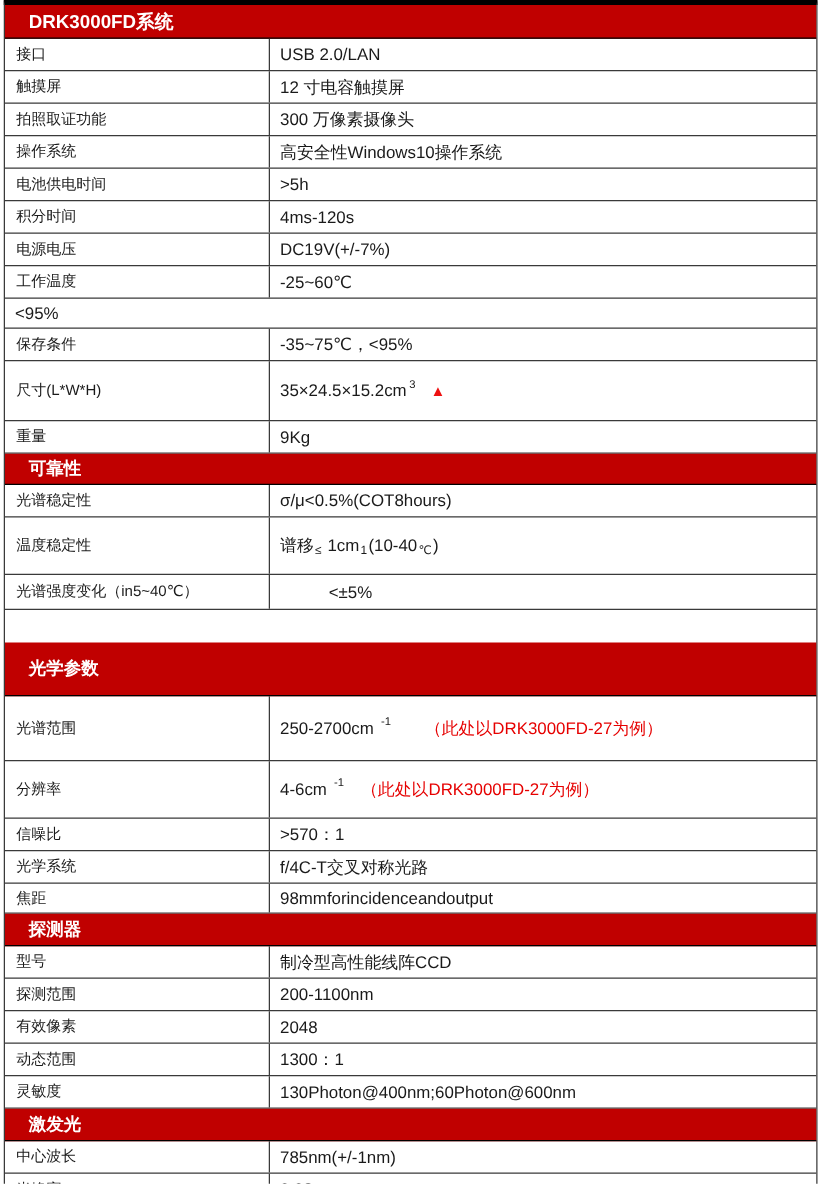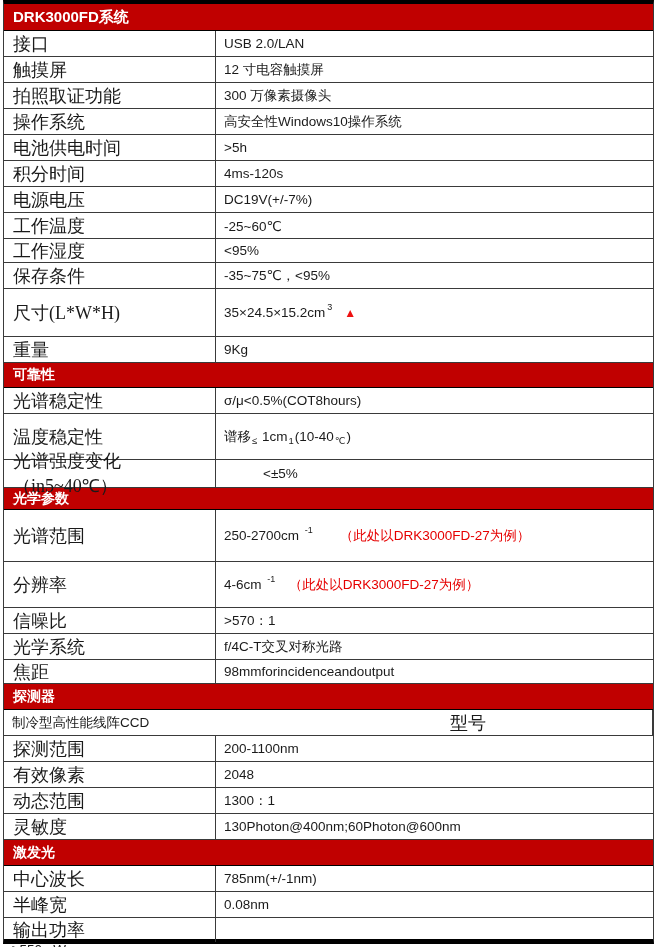--- a/index.html
+++ b/index.html
@@ -25,38 +25,37 @@
     border-bottom:5px solid var(--heavy);
     border-left:1px solid var(--grid);
     border-right:1px solid var(--grid);
   }
   .section-header{
     background:var(--header-bg);
     color:var(--header-fg);
     font-weight:bold;
     font-size:14px;
     display:flex;align-items:center;
-    padding-left:9px;
+    padding-left:19px;
     height:26px;
     border-bottom:1px solid var(--heavy);
   }
   .section-header.first{height:27px;font-size:15px;}
   .row{
     display:flex;
     height:26px;
     border-bottom:1px solid var(--grid);
   }
   .row:last-child{border-bottom:none;flex-direction:column;}
   .cell{display:flex;align-items:center;}
   .cell.label{
     width:212px;
     padding-left:9px;
     border-right:1px solid var(--grid);
-    font-size:18px;
-    font-family:Liberation Serif, serif;
+    font-size:12px;
   }
   .cell.value{
     flex:1;
     padding-left:8px;
     font-size:13.5px;
     white-space:pre;
   }
   .seg{display:inline-block;}
   .seg.sup{font-size:9px;transform:translateY(-6px);margin-left:2px;}
   .seg.sub{font-size:9.5px;transform:translateY(4px);margin:0 1px;}
@@ -97,21 +96,20 @@
       </div>
       <div class="row">
         <div class="cell label">电源电压</div>
         <div class="cell value"><span class="seg">DC19V(+/-7%)</span></div>
       </div>
       <div class="row">
         <div class="cell label">工作温度</div>
         <div class="cell value"><span class="seg">-25~60℃</span></div>
       </div>
       <div class="row" style="height: 24px;">
-        <div class="cell label">工作湿度</div>
         <div class="cell value"><span class="seg">&lt;95%</span></div>
       </div>
       <div class="row">
         <div class="cell label">保存条件</div>
         <div class="cell value"><span class="seg">-35~75℃，&lt;95%</span></div>
       </div>
       <div class="row" style="height: 48px;">
         <div class="cell label">尺寸(L*W*H)</div>
         <div class="cell value"><span class="seg">35×24.5×15.2cm</span><span class="seg sup">3</span><span class="seg tri">▲</span></div>
       </div>
@@ -127,21 +125,21 @@
         <div class="cell value"><span class="seg">σ/μ&lt;0.5%(COT8hours)</span></div>
       </div>
       <div class="row" style="height: 46px;">
         <div class="cell label">温度稳定性</div>
         <div class="cell value"><span class="seg">谱移</span><span class="seg sub">≤</span><span class="seg"> 1cm</span><span class="seg sub">1</span><span class="seg">(10-40</span><span class="seg sub">℃</span><span class="seg">)</span></div>
       </div>
       <div class="row" style="height: 28px; gap: 39px;">
         <div class="cell label">光谱强度变化（in5~40℃）</div>
         <div class="cell value"><span class="seg">&lt;±5%</span></div>
       </div>
-      <div class="section-header" style="height: 22px;">
+      <div class="section-header" style="height: 43px; margin-top: 26px;">
         <span>光学参数</span>
       </div>
       <div class="row" style="height: 52px;">
         <div class="cell label">光谱范围</div>
         <div class="cell value"><span class="seg">250-2700cm </span><span class="seg sup">-1</span><span class="seg red">　　（此处以DRK3000FD-27为例）</span></div>
       </div>
       <div class="row" style="height: 46px;">
         <div class="cell label">分辨率</div>
         <div class="cell value"><span class="seg">4-6cm </span><span class="seg sup">-1</span><span class="seg red">　（此处以DRK3000FD-27为例）</span></div>
       </div>
@@ -154,22 +152,22 @@
         <div class="cell value"><span class="seg">f/4C-T交叉对称光路</span></div>
       </div>
       <div class="row" style="height: 24px;">
         <div class="cell label">焦距</div>
         <div class="cell value"><span class="seg">98mmforincidenceandoutput</span></div>
       </div>
       <div class="section-header" style="height: 26px;">
         <span>探测器</span>
       </div>
       <div class="row">
+        <div class="cell label">型号</div>
         <div class="cell value"><span class="seg">制冷型高性能线阵CCD</span></div>
-        <div class="cell label">型号</div>
       </div>
       <div class="row">
         <div class="cell label">探测范围</div>
         <div class="cell value"><span class="seg">200-1100nm</span></div>
       </div>
       <div class="row">
         <div class="cell label">有效像素</div>
         <div class="cell value"><span class="seg">2048</span></div>
       </div>
       <div class="row">

